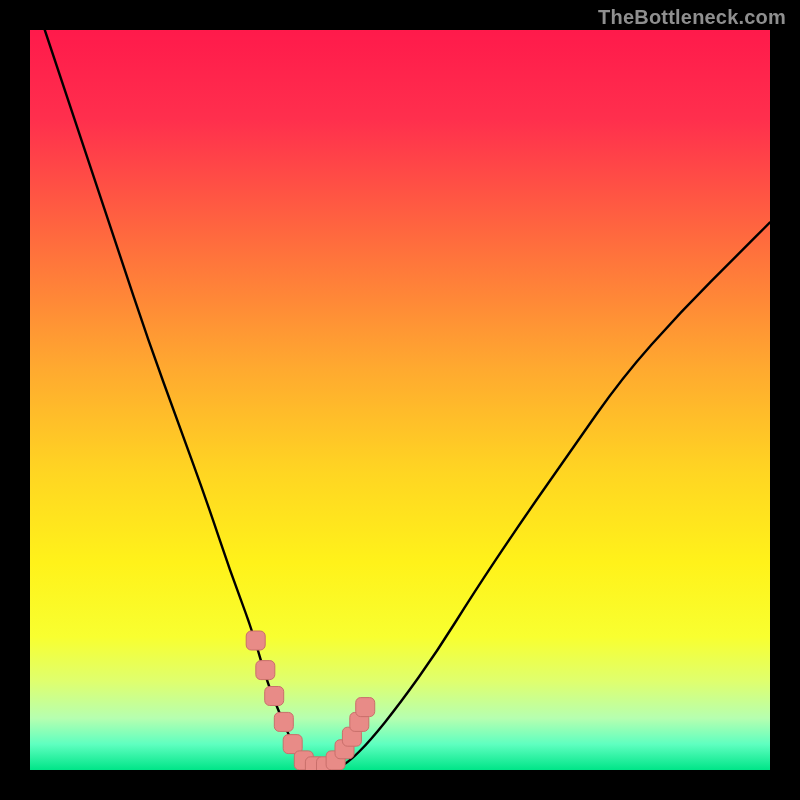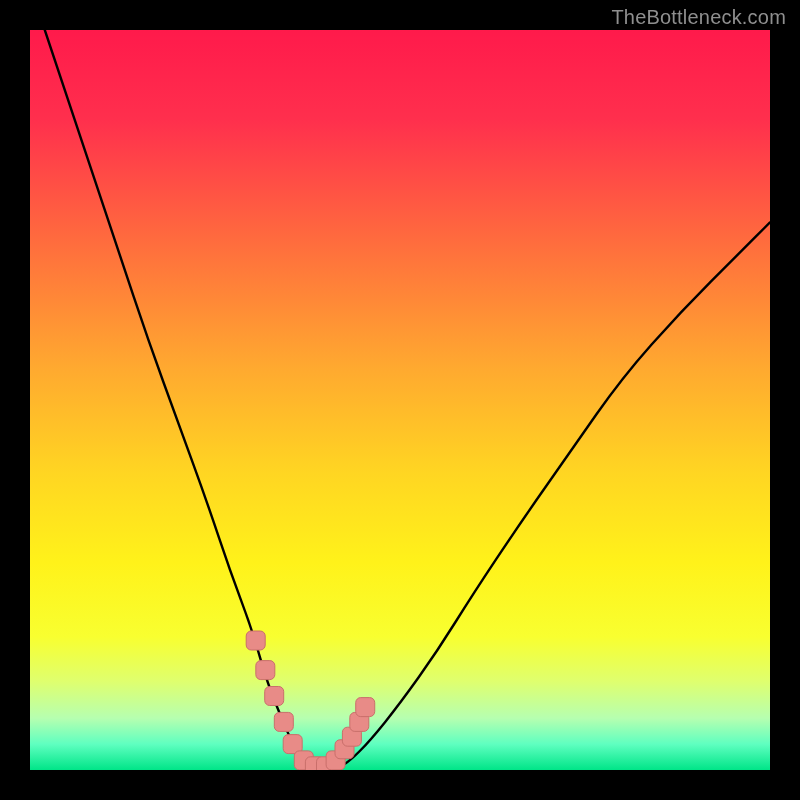--- a/index.html
+++ b/index.html
@@ -40,21 +40,21 @@
     top: 0;
     width: 100%;
     height: 100%;
   }
   .watermark {
     position: absolute;
     top: 6px;
     right: 14px;
     color: #8f8f8f;
     font-size: 20px;
-    font-weight: 400;
+    font-weight: 700;
     letter-spacing: 0.2px;
   }
 </style>
 </head>
 <body>
 
 <div class="frame">
   <div class="watermark">TheBottleneck.com</div>
   <div class="plot">
     <svg class="gradient" viewBox="0 0 740 740" preserveAspectRatio="none">

